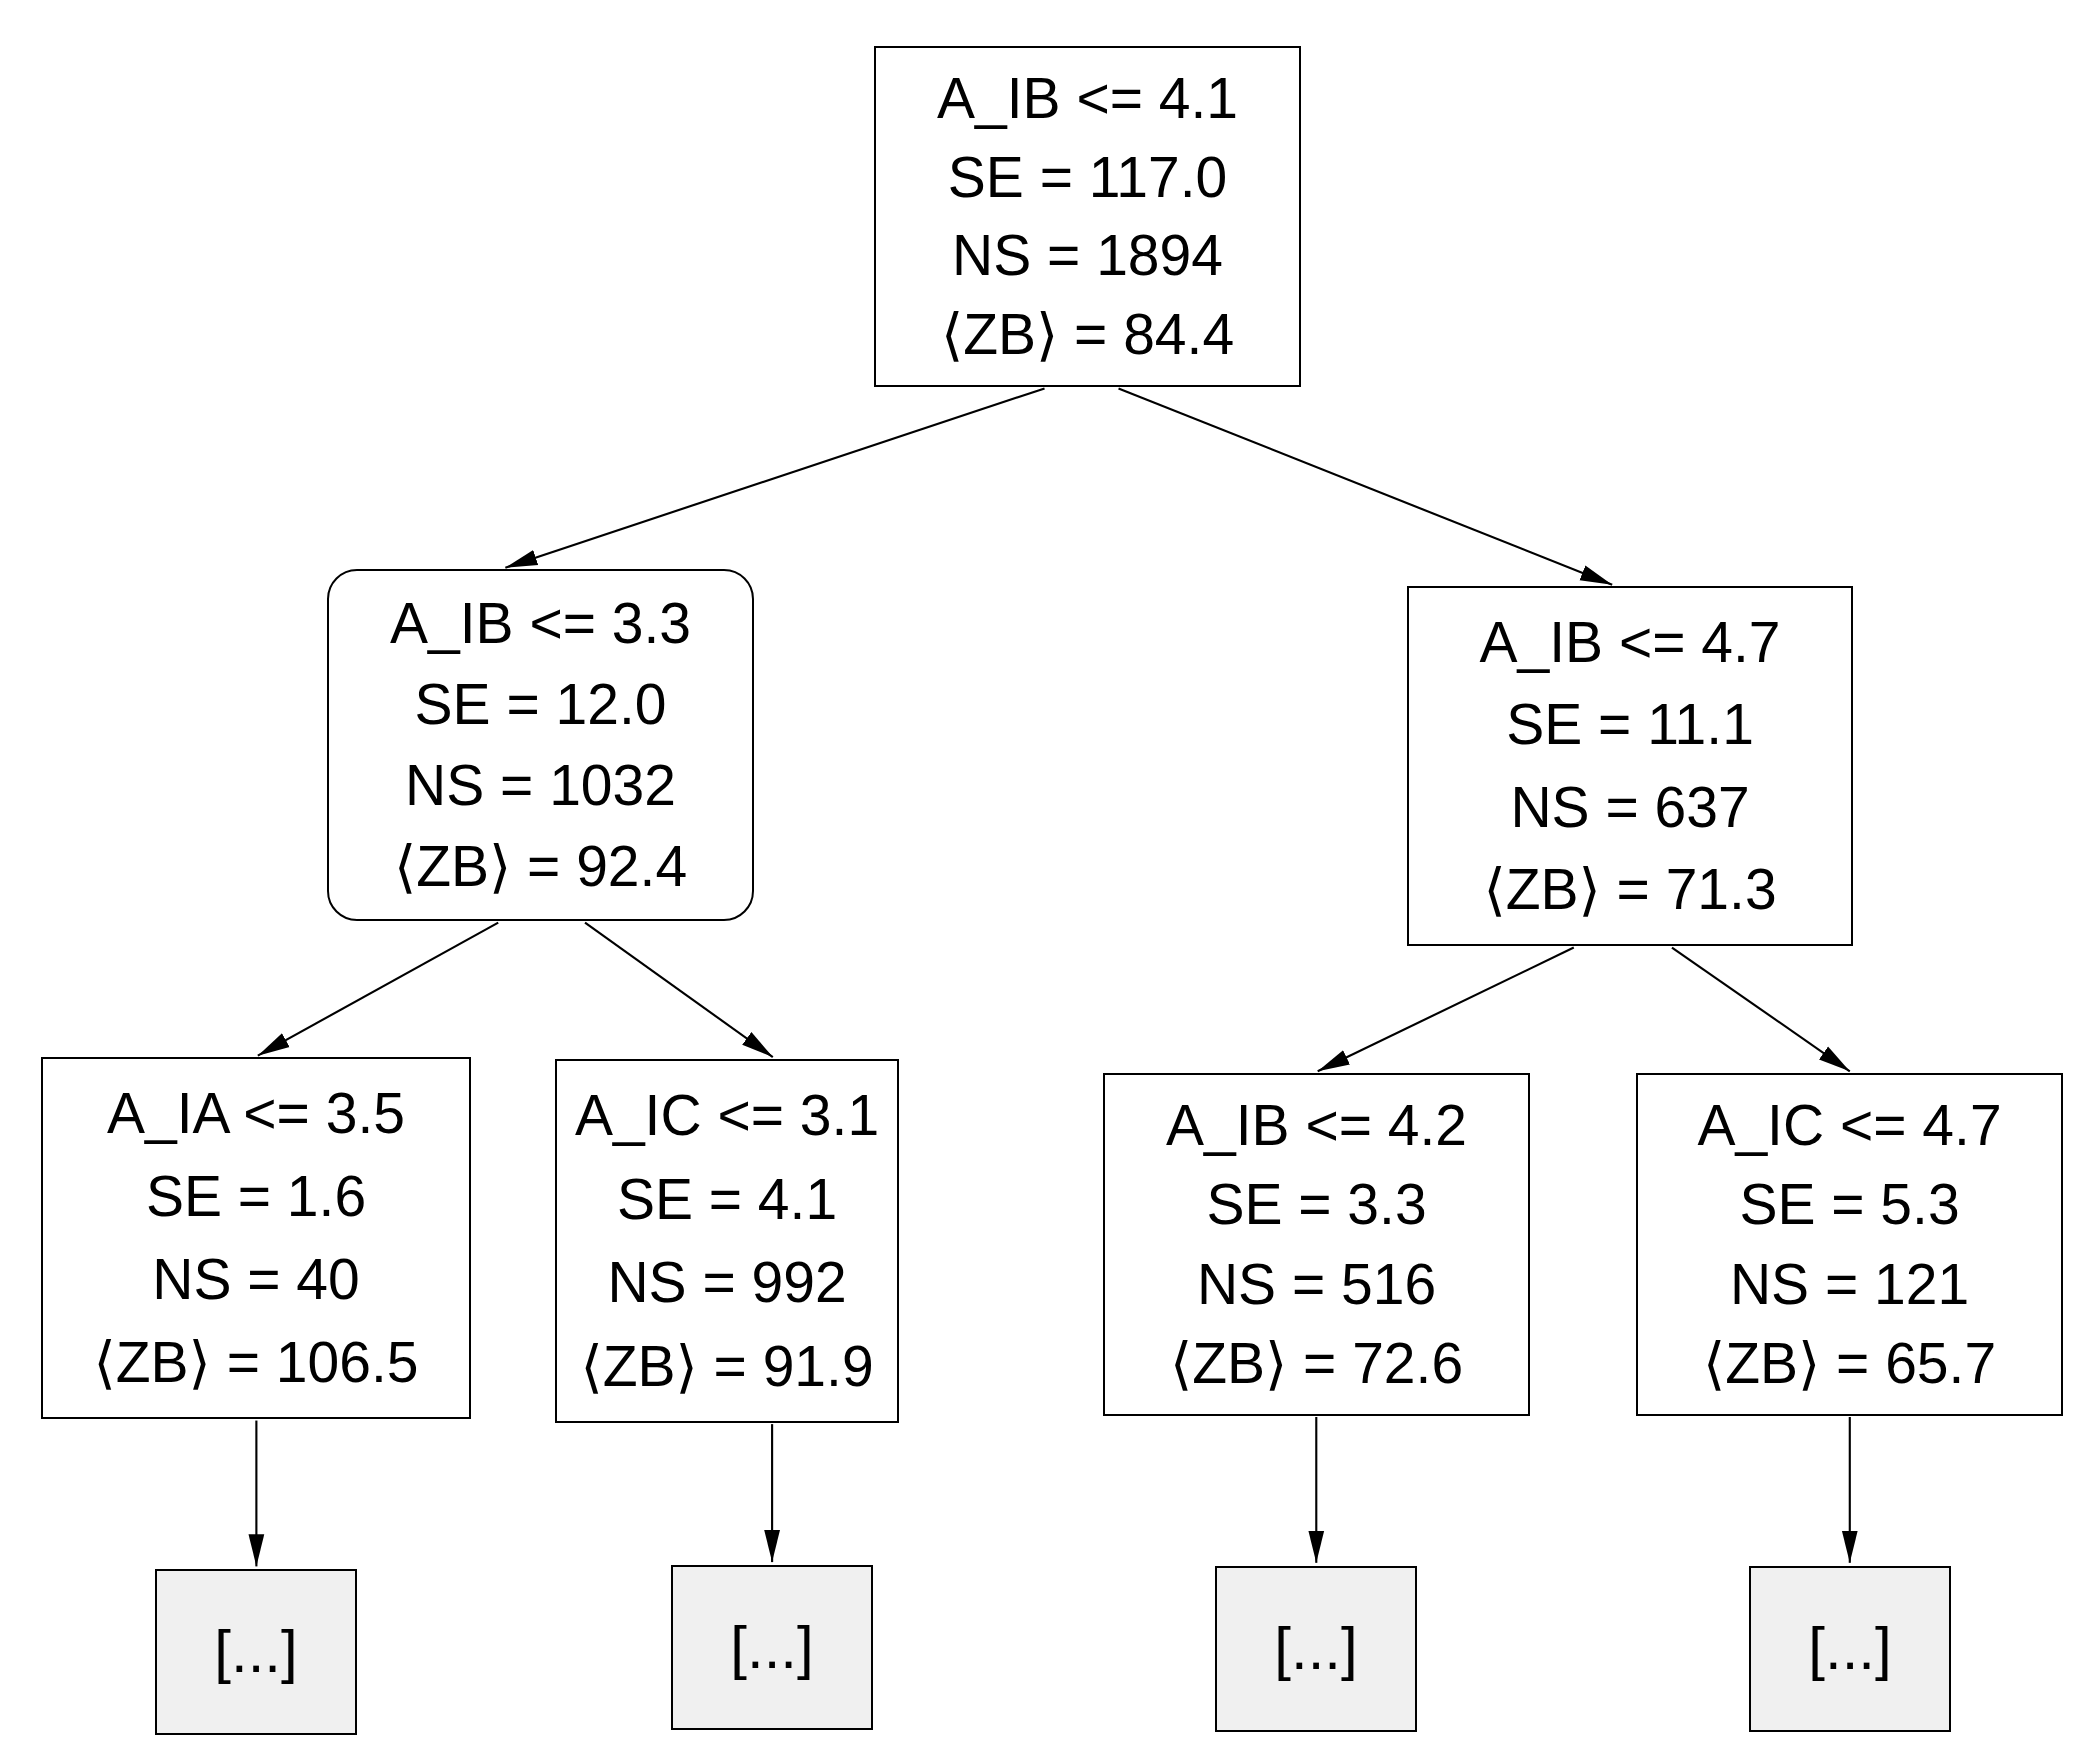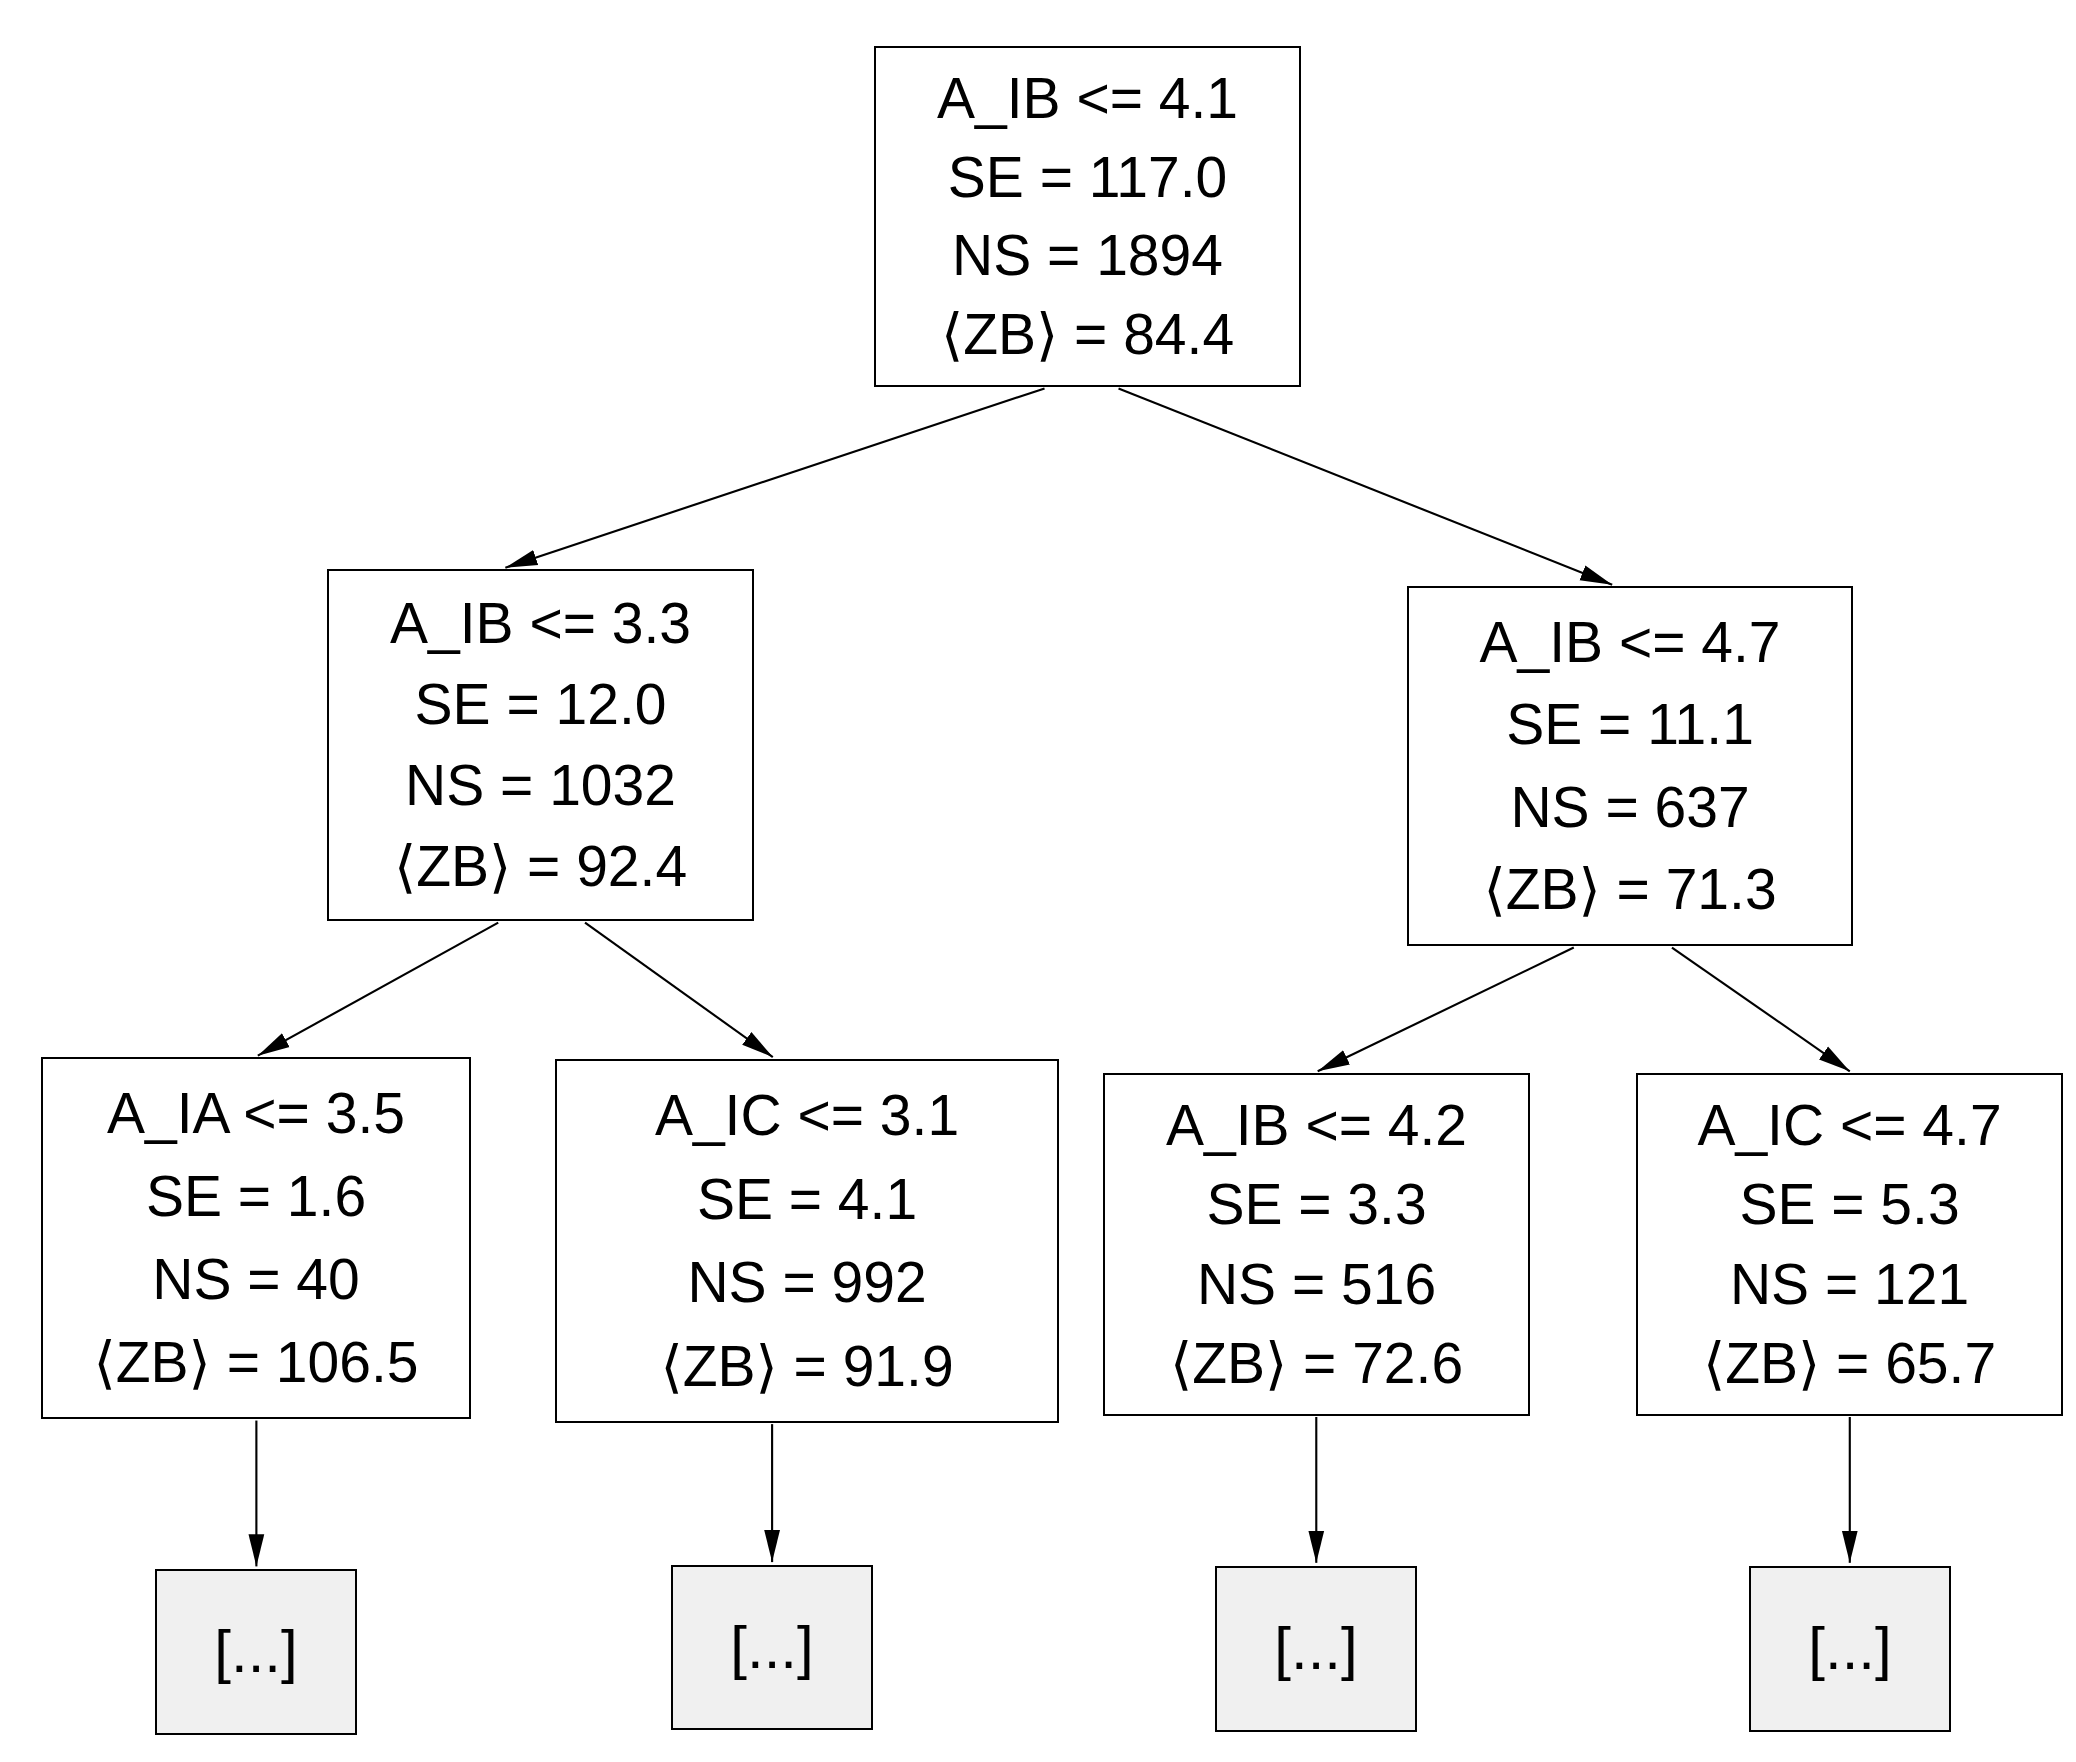--- a/index.html
+++ b/index.html
@@ -46,24 +46,24 @@
     display: flex;
     justify-content: center;
     align-items: center;
     text-align: center;
     font-size: 60px;
     line-height: 1.0;
     white-space: nowrap;
   }
   
   #node-root   { left: 874px; top:   46px; width: 427px; height: 341px; }
-  #node-l1     { left:  327px; top:  569px; width: 427px; height: 352px; }
+  #node-l1     { left:  327px; top:  569px; width: 427px; height: 352px; border-radius: 30px; }
   #node-r1     { left: 1407px; top:  586px; width: 446px; height: 360px; }
   #node-ll2    { left:   41px; top: 1057px; width: 430px; height: 362px; }
-  #node-lr2    { left:  555px; top: 1059px; width: 504px; height: 364px; }
+  #node-lr2    { left:  555px; top: 1059px; width: 344px; height: 364px; }
   #node-rl2    { left: 1103px; top: 1073px; width: 427px; height: 343px; }
   #node-rr2    { left: 1636px; top: 1073px; width: 427px; height: 343px; }
   #leaf-0      { left:  155px; top: 1569px; width: 202px; height: 166px; }
   #leaf-1      { left:  671px; top: 1565px; width: 202px; height: 165px; }
   #leaf-2      { left: 1215px; top: 1566px; width: 202px; height: 166px; }
   #leaf-3      { left: 1749px; top: 1566px; width: 202px; height: 166px; }
 </style>
 </head>
 <body>
 

